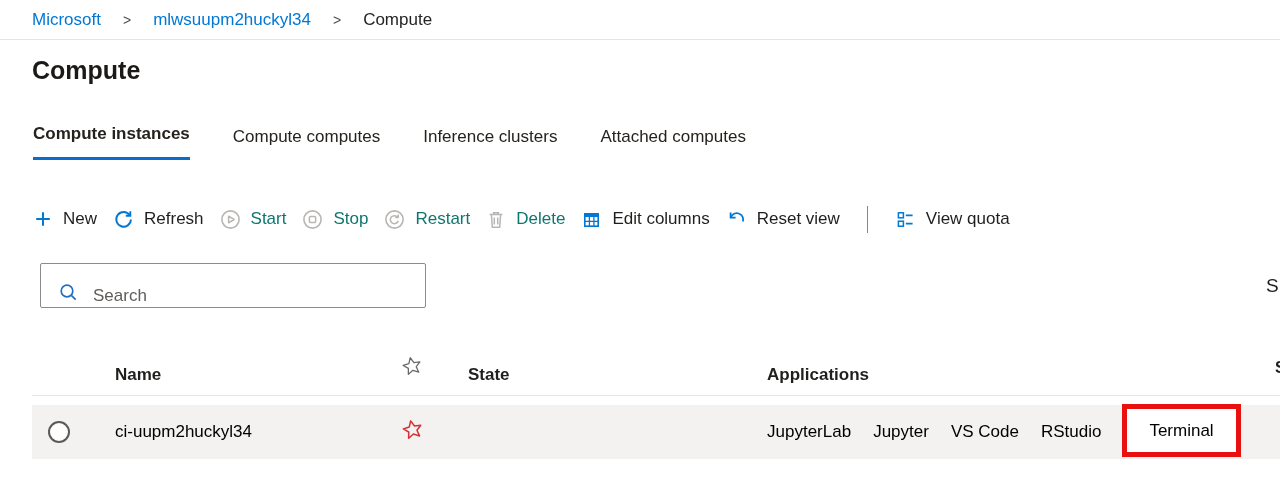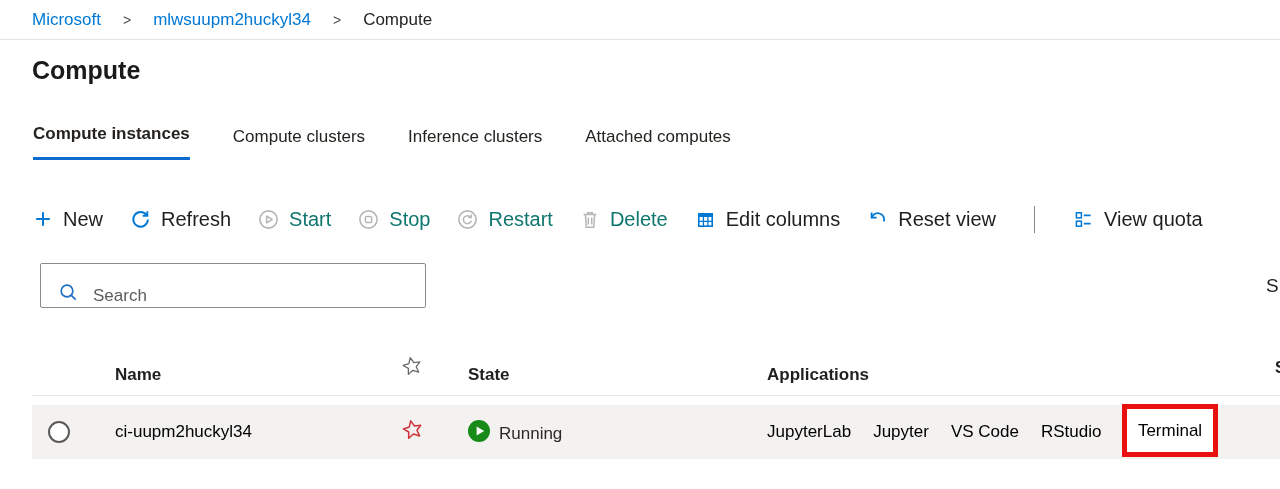--- a/index.html
+++ b/index.html
@@ -16,21 +16,21 @@
 
   
   .title{position:absolute;left:32px;top:56px;margin:0;font-size:25px;font-weight:700;color:#1b1a19;}
 
   
   .tabs{position:absolute;left:33px;top:124px;display:flex;gap:43px;font-size:17px;color:#26231f;align-items:flex-end;}
   .tab{padding-bottom:13px;cursor:pointer;}
   .tab.active{font-weight:700;border-bottom:3px solid #0b6cce;}
 
   
-  .toolbar{position:absolute;left:33px;top:199px;height:40px;display:flex;align-items:center;gap:27px;font-size:20px;}
+  .toolbar{position:absolute;left:33px;top:199px;height:40px;display:flex;align-items:center;gap:16px;font-size:17px;}
   .tb{display:flex;align-items:center;gap:10px;background:none;border:none;padding:0;
       font:inherit;color:#201f1e;cursor:pointer;white-space:nowrap;}
   .tb.disabled{color:#0f766e;cursor:default;}
   .tb svg{display:block;}
   .tb-divider{width:1px;height:27px;background:#8a8886;margin:0 11px;}
 
   
   .searchbox{position:absolute;left:40px;top:263px;width:386px;height:45px;border:1px solid #8d8b89;
              border-radius:2px;display:flex;align-items:flex-end;gap:12px;padding-left:17px;
              box-sizing:border-box;background:#fff;}
@@ -52,42 +52,42 @@
   
   .trow{position:absolute;left:32px;top:405px;width:1248px;height:54px;background:#f3f2f1;}
   .radio{position:absolute;left:16px;top:16px;width:22px;height:22px;border:2px solid #5c5a58;
          border-radius:50%;background:#fff;box-sizing:border-box;cursor:pointer;}
   .row-name{position:absolute;left:83px;top:17px;font-size:17px;color:#000000;text-decoration:none;}
   .row-star{position:absolute;left:369px;top:13px;cursor:pointer;}
   .state-cell{position:absolute;left:436px;top:15px;display:flex;align-items:center;gap:9px;
               font-size:17px;color:#2b2a29;}
   .apps{position:absolute;left:735px;top:17px;display:flex;gap:22px;font-size:17px;}
   .apps a,.red-box a{color:#000000;text-decoration:none;}
-  .red-box{position:absolute;left:1090px;top:-1px;width:96px;height:53px;border:5px solid #e8110f;
+  .red-box{position:absolute;left:1090px;top:-1px;width:119px;height:53px;border:5px solid #e8110f;
            background:#ffffff;box-sizing:border-box;display:flex;align-items:center;justify-content:center;}
   .red-box a{font-size:17px;}
 </style>
 </head>
 <body>
 
 <div class="screen">
 
   <header class="crumbbar">
     <a class="crumb">Microsoft</a>
     <span class="crumb-sep">&gt;</span>
     <a class="crumb">mlwsuupm2huckyl34</a>
     <span class="crumb-sep">&gt;</span>
     <span class="crumb-cur">Compute</span>
   </header>
 
   <h1 class="title">Compute</h1>
 
   <nav class="tabs">
     <div class="tab active">Compute instances</div>
-    <div class="tab">Compute clusters</div>
+    <div class="tab">Compute computes</div>
     <div class="tab">Inference clusters</div>
     <div class="tab">Attached computes</div>
   </nav>
 
   <div class="toolbar">
     <button class="tb">
       <span>
         <svg width="20" height="20" viewBox="0 0 20 20">
             <path d="M10 3.2v13.6M3.2 10h13.6" stroke="#0078d4" stroke-width="2" fill="none"></path>
           </svg>
@@ -204,29 +204,20 @@
   <span class="th th-apps">Applications</span>
   <div class="head-rule"></div>
 
   <div class="trow">
     <span class="radio"></span>
     <a class="row-name">ci-uupm2huckyl34</a>
     <span class="row-star">
       <svg width="23" height="23" viewBox="0 0 24 24" style="transform:rotate(-12deg)">
           <path d="M12 2.8l2.8 6 6.5.6-4.9 4.3 1.4 6.4L12 16.8l-5.8 3.3 1.4-6.4-4.9-4.3 6.5-.6z" fill="none" stroke="#d13438" stroke-width="1.6" stroke-linejoin="round"></path>
         </svg>
-    </span>
-    <span class="state-cell">
-      <span>
-        <svg width="22" height="22" viewBox="0 0 22 22">
-            <circle cx="11" cy="11" r="11" fill="#188a18"></circle>
-            <polygon points="8.6,6.4 16.2,11 8.6,15.6" fill="#ffffff"></polygon>
-          </svg>
-      </span>
-      <span>Running</span>
     </span>
     <div class="apps">
       <a>JupyterLab</a>
       <a>Jupyter</a>
       <a>VS Code</a>
       <a>RStudio</a>
     </div>
     <div class="red-box">
       <a>Terminal</a>
     </div>

